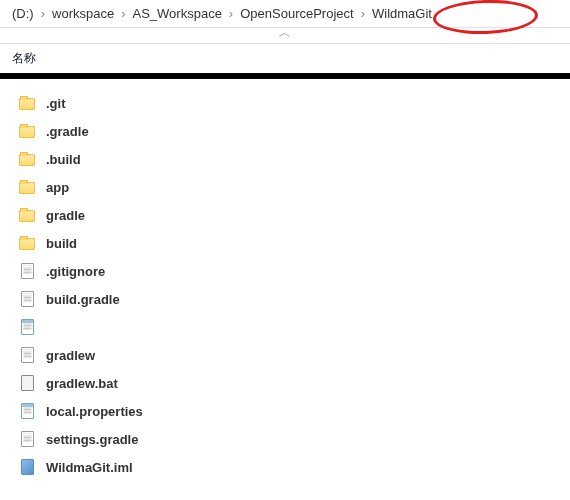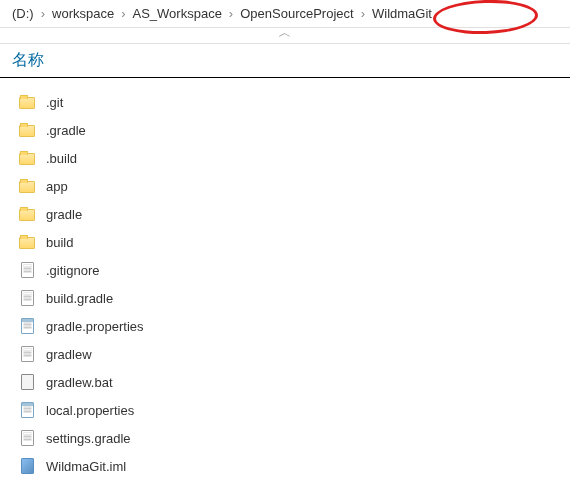--- a/index.html
+++ b/index.html
@@ -30,26 +30,27 @@
     .collapse-row {
       text-align: center;
       height: 16px;
       line-height: 10px;
       color: #888;
       border-bottom: 1px solid #e0e0e0;
       cursor: pointer;
     }
     .header-row {
       padding: 6px 12px;
-      color: #0369a1;
-      border-bottom: 1px solid #000000;
-      font-size: 16px;
+      color: #0f172a;
+      border-bottom: 6px solid #000000;
+      font-size: 12px;
     }
     .file-list {
       padding: 10px 6px;
+      font-weight: bold;
     }
     .file-row {
       display: flex;
       align-items: center;
       padding: 5px 12px;
       cursor: pointer;
     }
     .file-icon {
       width: 18px;
       height: 18px;
@@ -202,21 +203,20 @@
     <div class="file-row">
       <div class="file-icon">
         <div class="icon-file "></div>
       </div>
       <span>build.gradle</span>
     </div>
     <div class="file-row">
       <div class="file-icon">
         <div class="icon-file notepad"></div>
       </div>
-      <span>gradle.properties</span>
     </div>
     <div class="file-row">
       <div class="file-icon">
         <div class="icon-file "></div>
       </div>
       <span>gradlew</span>
     </div>
     <div class="file-row">
       <div class="file-icon">
         <div class="icon-file bat"></div>

